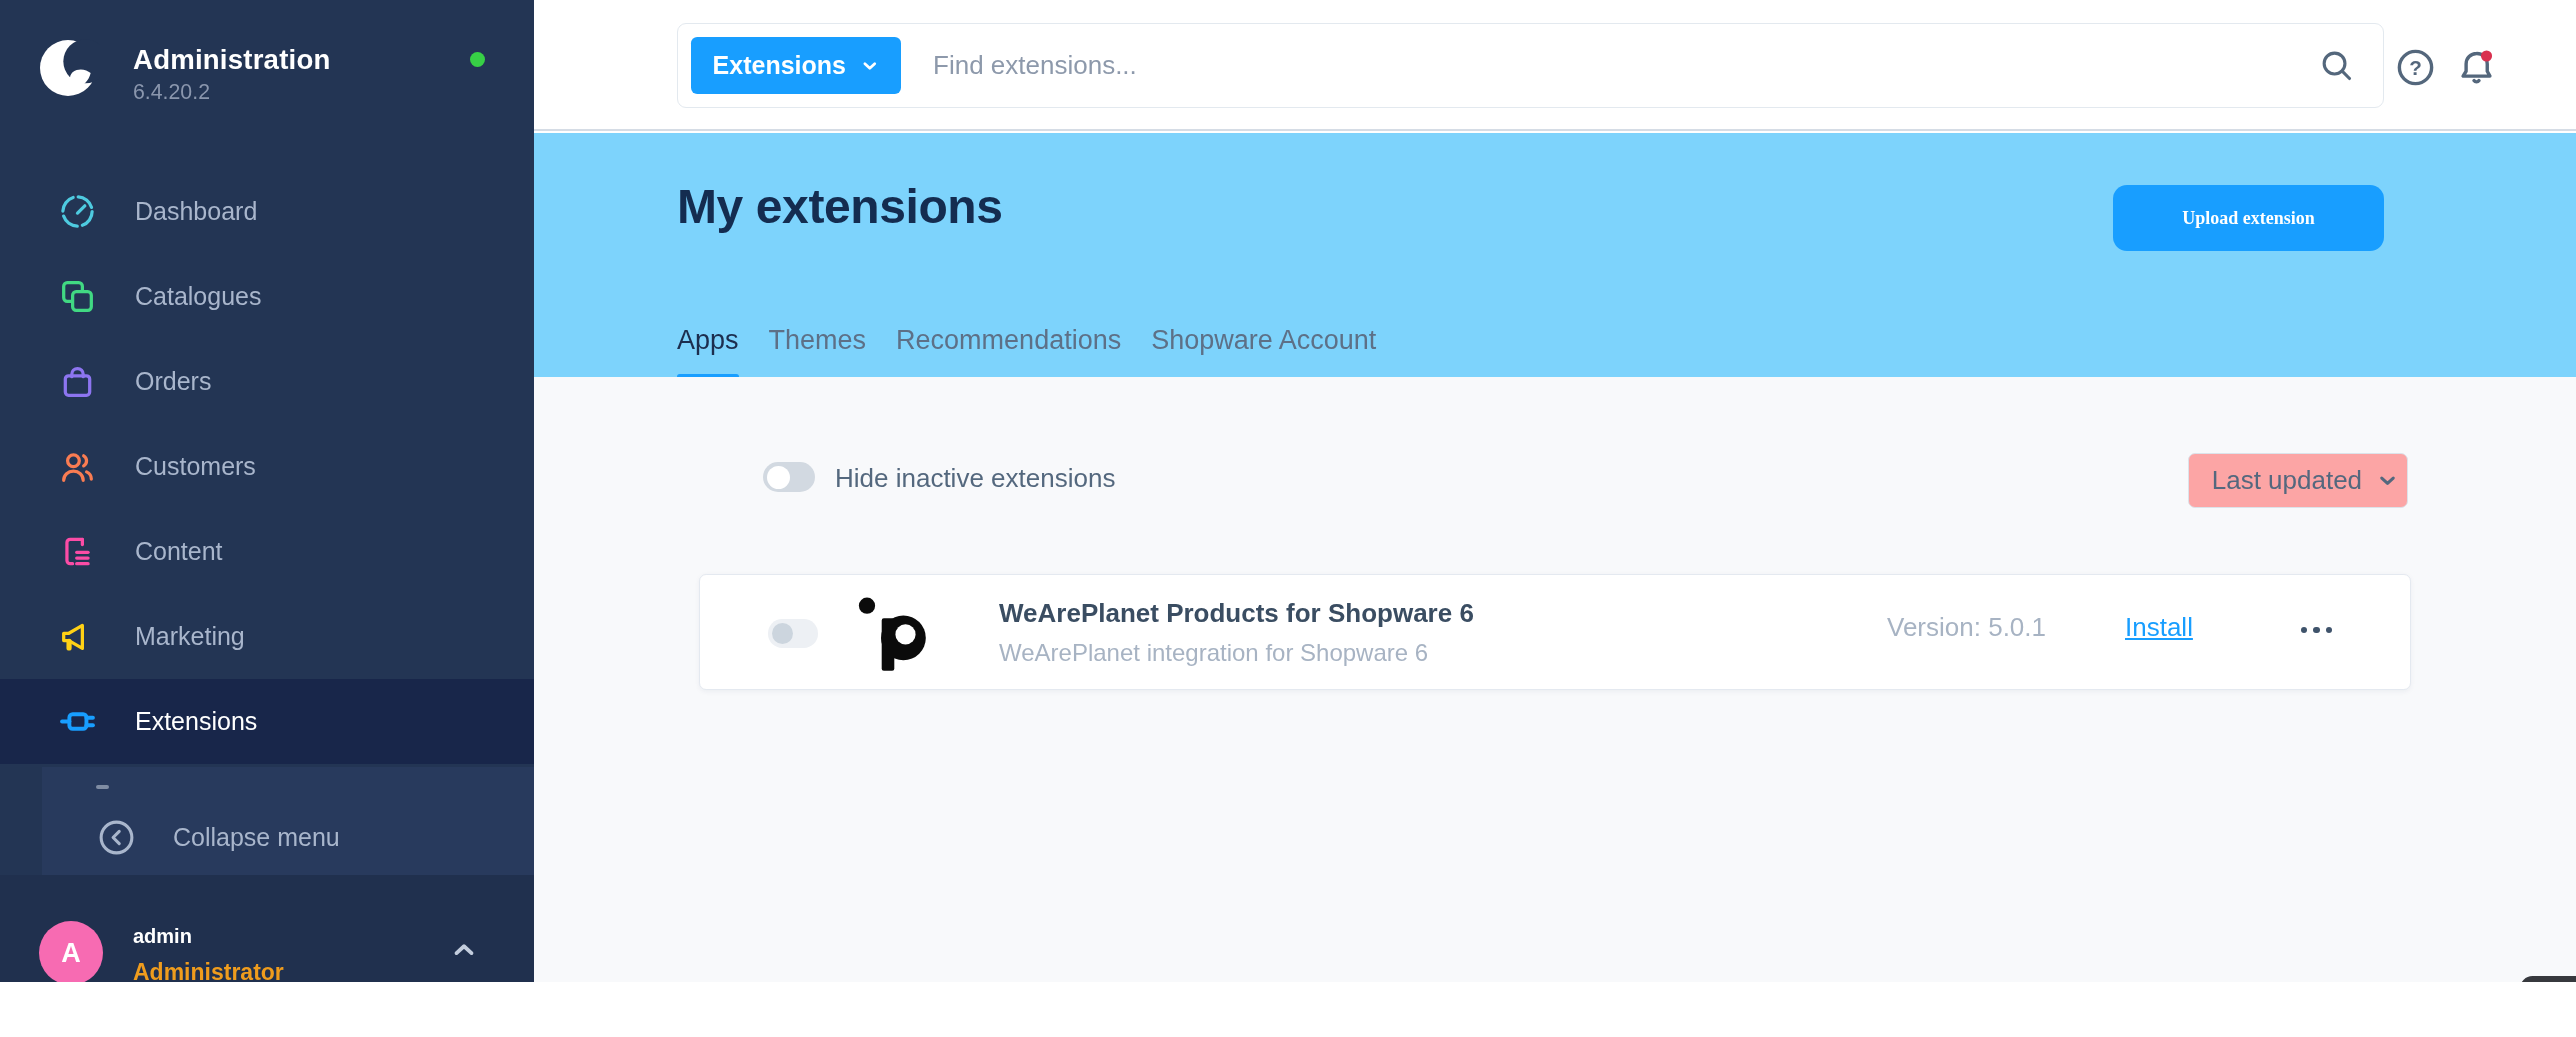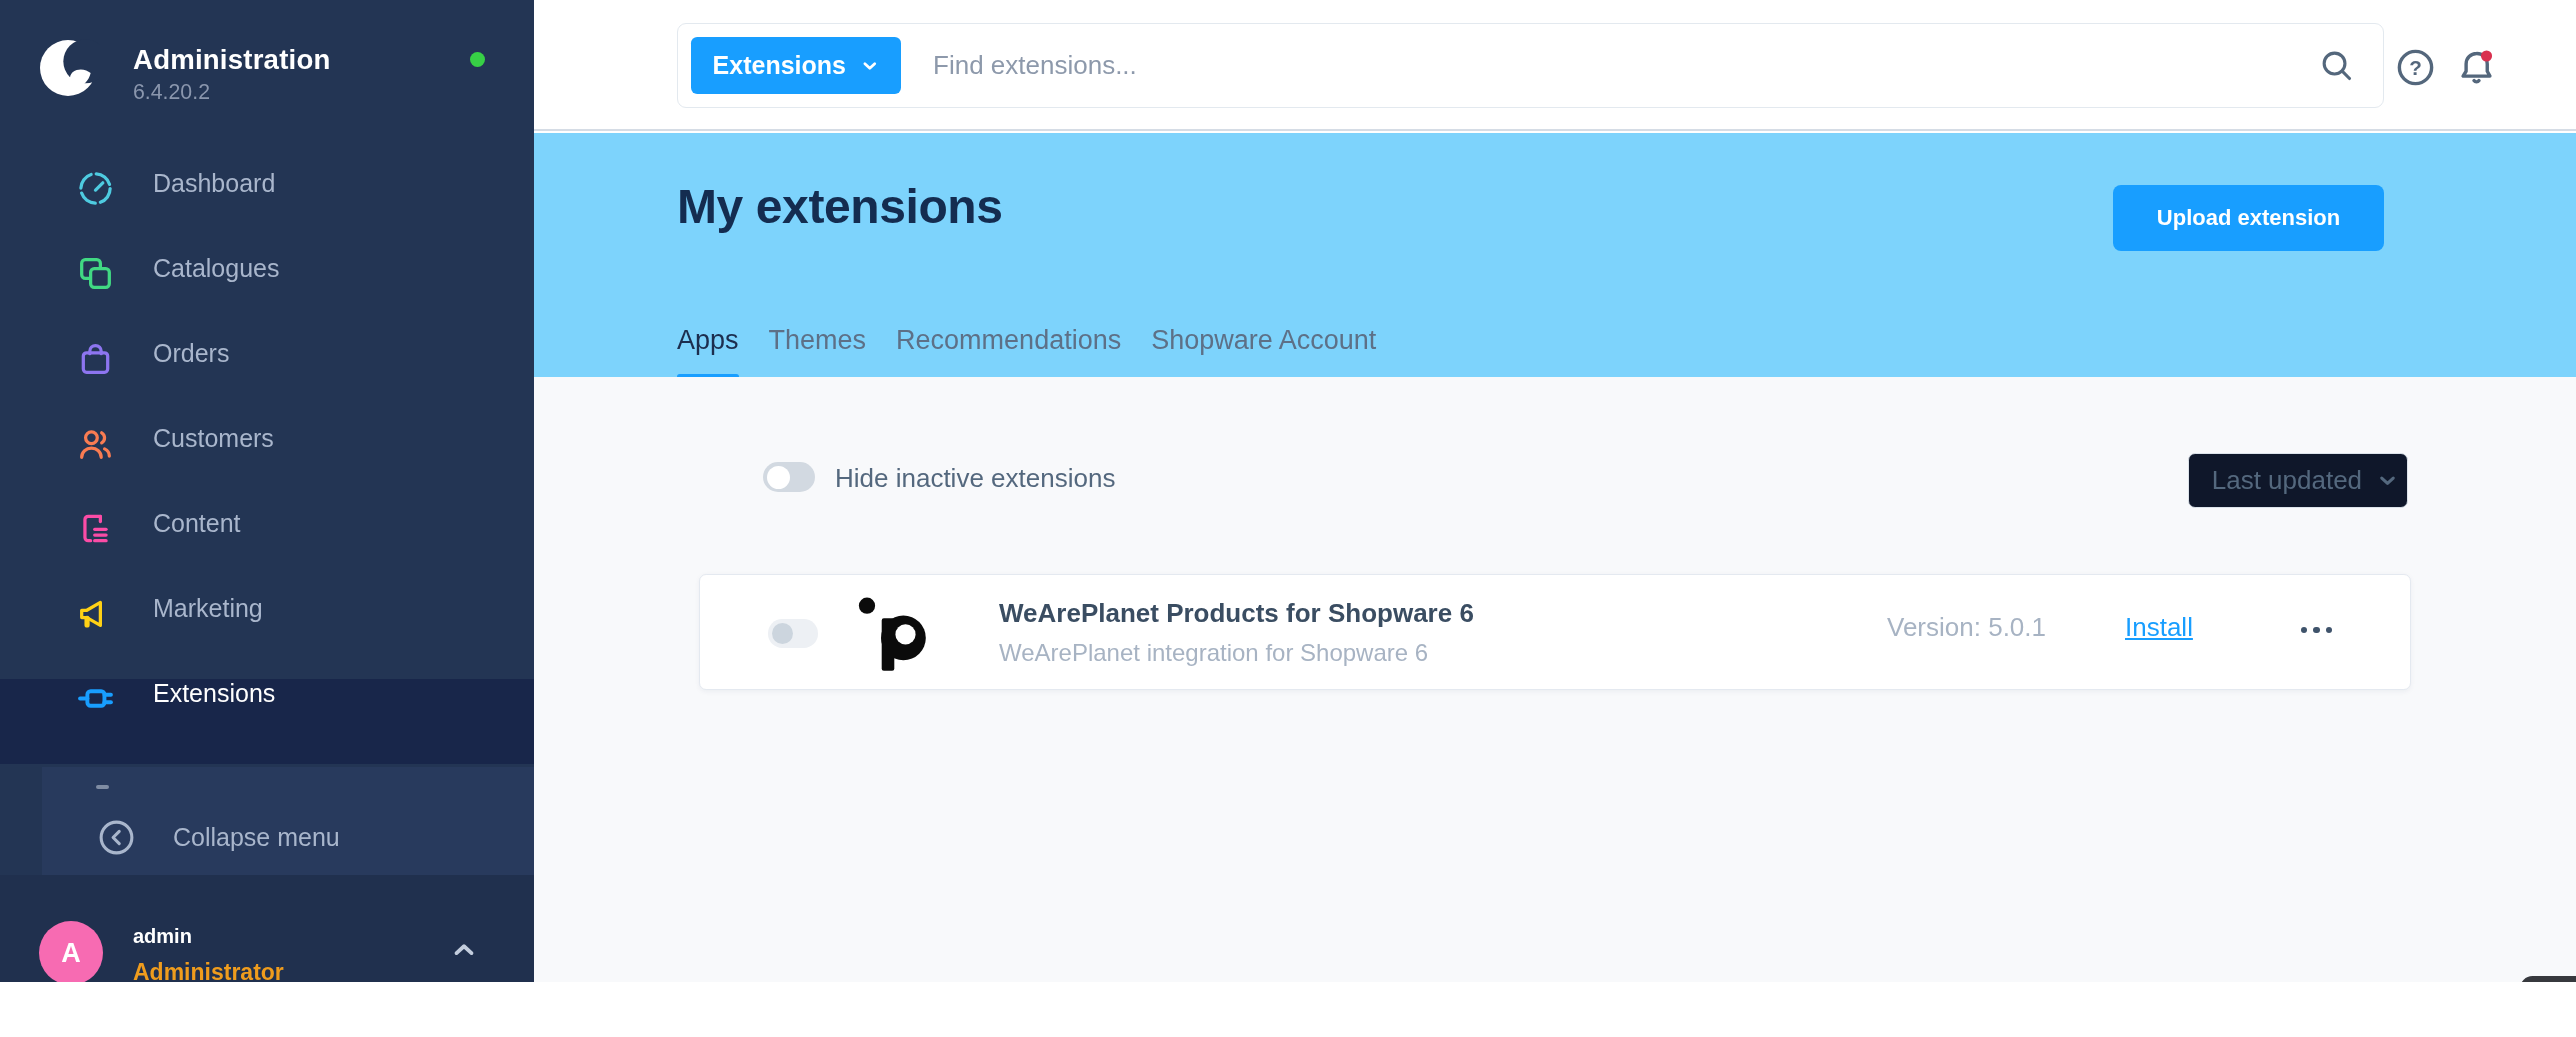--- a/index.html
+++ b/index.html
@@ -21,21 +21,21 @@
 
   
   .sidebar{position:absolute;left:0;top:0;width:534px;height:1037px;background:var(--sb);}
   .brand{position:relative;height:169px;}
   .brand-logo{position:absolute;left:36px;top:36px;width:64px;height:64px;}
   .brand-title{position:absolute;left:133px;top:44px;color:#fff;font-size:27.6px;font-weight:bold;letter-spacing:0.2px;}
   .brand-version{position:absolute;left:133px;top:80px;color:#8a96ad;font-size:21.3px;}
   .status-dot{position:absolute;left:470px;top:52px;width:15px;height:15px;border-radius:50%;background:#37d046;}
 
   .menu{position:absolute;top:169px;left:0;width:534px;}
-  .menu-item{height:85px;display:flex;padding-left:76px;cursor:pointer;}
+  .menu-item{height:85px;display:flex;align-items:center;padding-left:58px;cursor:pointer;}
   .menu-item .mi-icon{width:39px;height:39px;flex:0 0 39px;}
   .menu-item .mi-label{margin-left:38px;font-size:25px;color:var(--sb-text);}
   .menu-item.active{background:var(--sb-active);}
   .menu-item.active .mi-label{color:#ffffff;}
 
   .collapse-section{position:absolute;top:767px;left:0;width:534px;height:109px;background:var(--sb-collapse);margin-left:42px;}
   .scroll-dash{position:absolute;left:54px;top:18px;width:13.3px;height:4.4px;border-radius:2.7px;background:#7f8ca3;}
   .collapse-item{position:absolute;left:0;top:39px;width:534px;height:62px;display:flex;align-items:center;padding-left:54px;cursor:pointer;}
   .collapse-item .mi-icon{width:41px;height:41px;}
   .collapse-item .mi-label{margin-left:36px;font-size:25px;color:var(--sb-text);}
@@ -58,32 +58,32 @@
   .search-input{flex:1;margin-left:32px;border:none;outline:none;font-size:26px;color:var(--slate);font-family:inherit;background:transparent;}
   .search-input::placeholder{color:#8d99ab;}
   .search-glass{margin-right:27px;width:39px;height:39px;flex:0 0 39px;cursor:pointer;}
   .topbar-btn{position:absolute;top:46px;width:43px;height:43px;background:none;border:none;cursor:pointer;padding:0;}
   .help-btn{left:1860px;}
   .bell-btn{left:1921px;}
 
   .page-head{position:absolute;left:0;top:133px;width:2042px;height:244px;background:#7dd3fc;}
   .page-title{position:absolute;left:143px;top:46px;font-size:48px;font-weight:bold;color:var(--heading);letter-spacing:-0.4px;}
   .upload-btn{position:absolute;left:1579px;top:52px;width:271px;height:66px;background:var(--brand);color:#fff;border:none;
-              border-radius:8px;font-size:22px;font-weight:bold;cursor:pointer;font-family:Liberation Sans, sans-serif;}
+              border-radius:14px;font-size:18px;font-weight:bold;cursor:pointer;font-family:Liberation Serif, serif;}
   .tabs{position:absolute;left:143px;bottom:0;display:flex;gap:30px;}
   .tab{font-size:27px;color:#5d7087;padding-bottom:21px;position:relative;cursor:pointer;white-space:nowrap;}
   .tab.active{color:#1c2e4f;}
   .tab.active::after{content:"";position:absolute;left:0;right:0;bottom:-2.7px;height:5.3px;background:var(--brand);border-radius:2.7px;}
 
   .content{position:absolute;left:0;top:377px;width:2042px;height:660px;background:var(--content-bg);}
   .filter-row{position:absolute;left:0;top:76px;width:2042px;height:55px;}
   .toggle{position:absolute;left:229px;top:9px;width:52px;height:30px;border-radius:15px;background:#d2d9e1;cursor:pointer;}
   .toggle .knob{position:absolute;left:3.6px;top:3.6px;width:23px;height:23px;border-radius:50%;background:#fff;}
   .toggle-label{position:absolute;left:301px;top:9.8px;font-size:26px;color:var(--slate);}
-  .sort-btn{position:absolute;left:1654px;top:0;width:220px;height:55px;background:#0f172a;border:1.8px solid #dce3ea;border-radius:7.1px;
+  .sort-btn{position:absolute;left:1654px;top:0;width:220px;height:55px;background:#fca5a5;border:1.8px solid #dce3ea;border-radius:7.1px;
             color:var(--slate);font-size:26px;display:flex;align-items:center;justify-content:center;gap:14.2px;cursor:pointer;font-family:inherit;padding-left:15px;}
 
   .card{position:absolute;left:165px;top:197px;width:1712px;height:116px;background:#fff;border:0.9px solid #e4e9f0;border-radius:7.1px;
         box-shadow:0 1.8px 5.3px rgba(20,44,80,.05);}
   .mini-toggle{position:absolute;left:68px;top:44px;width:50px;height:28.5px;border-radius:14.2px;background:#edf0f4;cursor:pointer;}
   .mini-toggle .knob{position:absolute;left:3.6px;top:3.6px;width:21.3px;height:21.3px;border-radius:50%;background:#ccd5de;}
   .ext-logo{position:absolute;left:153px;top:16px;width:84px;height:84px;}
   .ext-title{position:absolute;left:299px;top:23px;font-size:26px;font-weight:bold;color:#3a4d62;}
   .ext-desc{position:absolute;left:299px;top:64px;font-size:24px;color:var(--muted);}
   .ext-version{position:absolute;left:1187px;top:37px;font-size:26px;color:var(--muted);}

